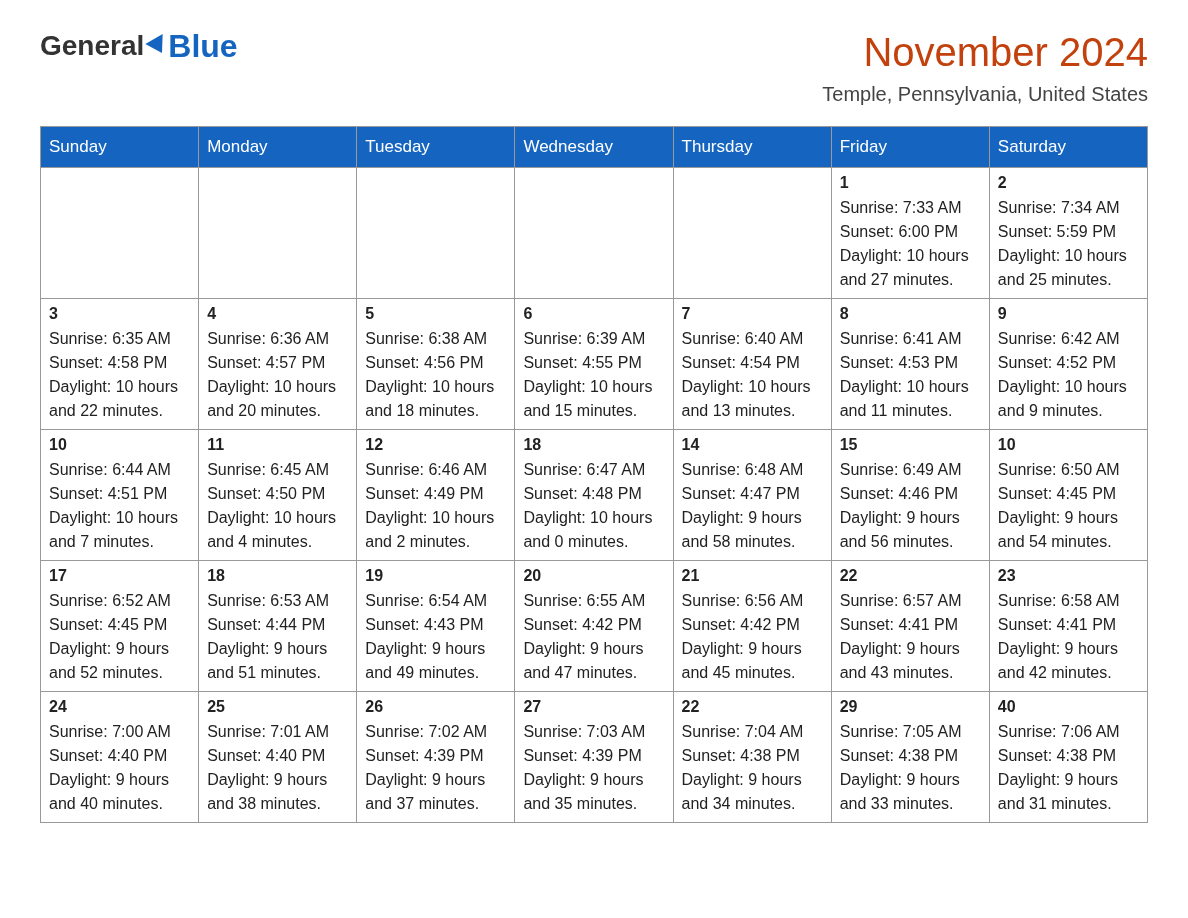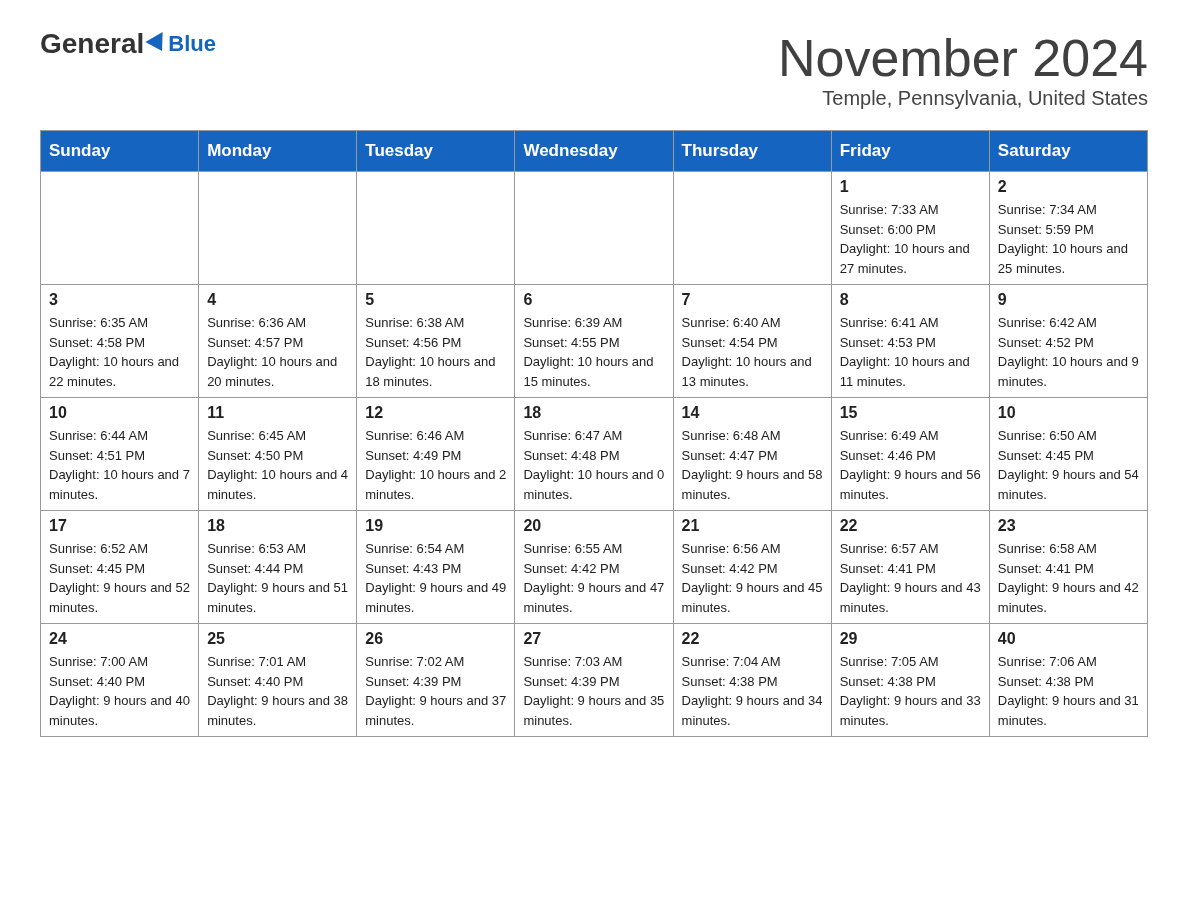--- a/index.html
+++ b/index.html
@@ -21,21 +21,21 @@
       flex-direction: row;
       align-items: center;
     }
     .logo-general {
       font-size: 28px;
       font-weight: bold;
       color: #333;
       line-height: 1;
     }
     .logo-blue {
-      font-size: 22px;
+      font-size: 32px;
       font-weight: bold;
       color: #1565C0;
       line-height: 1;
     }
     .logo-triangle {
       display: inline-block;
       width: 0;
       height: 0;
       border-left: 10px solid transparent;
       border-right: 10px solid transparent;
@@ -45,61 +45,61 @@
       transform: rotate(-30deg);
     }
     .logo-line {
       display: flex;
       align-items: center;
     }
     .title-section {
       text-align: right;
     }
     .month-title {
-      font-size: 52px;
+      font-size: 40px;
       font-weight: normal;
-      color: #404040;
+      color: #c2410c;
       line-height: 1.1;
     }
     .location {
       font-size: 20px;
       color: #444;
-      margin-top: 0;
+      margin-top: 9px;
     }
     .calendar {
       width: 100%;
       border-collapse: collapse;
       border: 1px solid #999;
     }
     .calendar th {
       background-color: #1565C0;
       color: #fff;
       font-size: 17px;
-      font-weight: bold;
+      font-weight: normal;
       padding: 10px 8px;
       border: 1px solid #999;
       text-align: left;
     }
     .calendar td {
       border: 1px solid #999;
       vertical-align: top;
       padding: 6px 8px;
       width: calc(100% / 7);
       min-height: 90px;
       font-size: 13px;
       color: #222;
     }
     .day-number {
       font-size: 16px;
       font-weight: bold;
       margin-bottom: 4px;
       display: block;
     }
     .day-info {
-      font-size: 13px;
+      font-size: 16px;
       line-height: 1.5;
       color: #222;
     }
     .calendar tr td {
       background: #fff;
     }
     .empty-cell {
       background: #f9f9f9;
     }
   </style>

